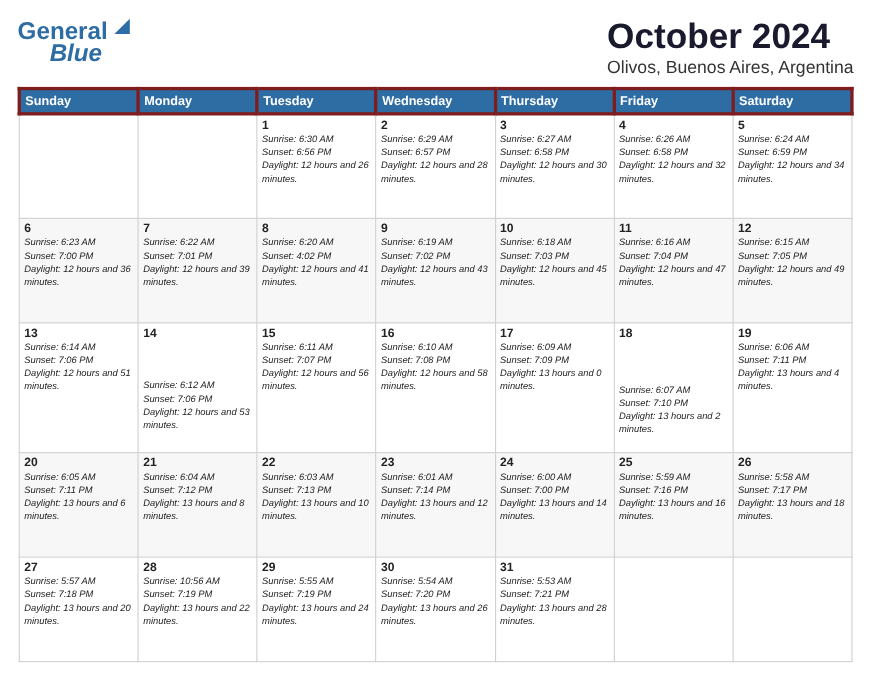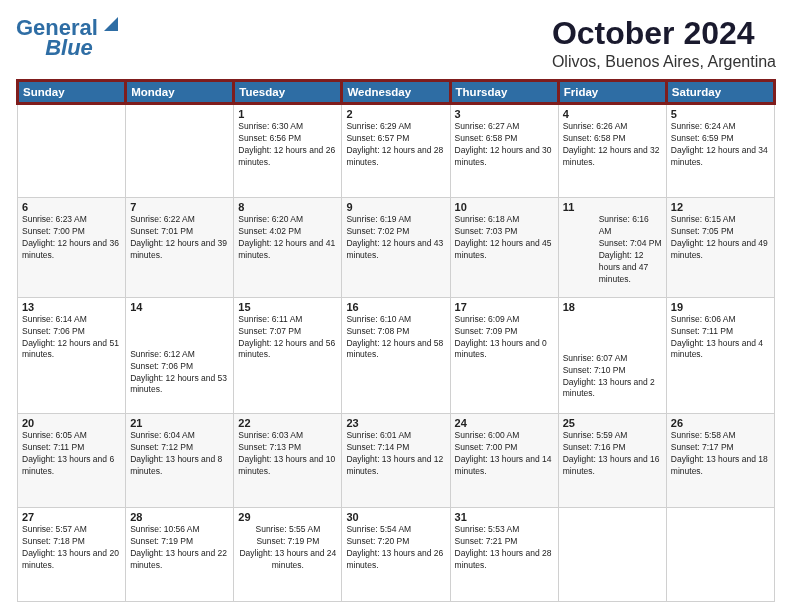--- a/index.html
+++ b/index.html
@@ -79,20 +79,21 @@
     .day-num {
       font-size: 11px;
       font-weight: bold;
       display: block;
       margin-bottom: 1px;
     }
     .day-info {
       font-size: 8.5px;
       line-height: 1.4;
       color: #222;
+      font-style: italic;
     }
     .empty { background: #fff !important; }
   </style>
 </head>
 <body>
 
 <div class="page">
   <div class="header">
     <div class="logo">
       <div style="display:flex;align-items:center;">
@@ -188,21 +189,21 @@
 Daylight: 12 hours and 43 minutes.</div>
           </td>
           <td>
             <span class="day-num">10</span>
             <div class="day-info" style="white-space: pre-line;">Sunrise: 6:18 AM
 Sunset: 7:03 PM
 Daylight: 12 hours and 45 minutes.</div>
           </td>
           <td>
             <span class="day-num">11</span>
-            <div class="day-info" style="white-space: pre-line; margin-left: 36px;">Sunrise: 6:16 AM
+            <div class="day-info" style="white-space: pre-line;">Sunrise: 6:16 AM
 Sunset: 7:04 PM
 Daylight: 12 hours and 47 minutes.</div>
           </td>
           <td>
             <span class="day-num">12</span>
             <div class="day-info" style="white-space: pre-line;">Sunrise: 6:15 AM
 Sunset: 7:05 PM
 Daylight: 12 hours and 49 minutes.</div>
           </td>
         </tr>
@@ -302,21 +303,21 @@
 Daylight: 13 hours and 20 minutes.</div>
           </td>
           <td>
             <span class="day-num">28</span>
             <div class="day-info" style="white-space: pre-line;">Sunrise: 10:56 AM
 Sunset: 7:19 PM
 Daylight: 13 hours and 22 minutes.</div>
           </td>
           <td>
             <span class="day-num">29</span>
-            <div class="day-info" style="white-space: pre-line; text-align: center;">Sunrise: 5:55 AM
+            <div class="day-info" style="white-space: pre-line;">Sunrise: 5:55 AM
 Sunset: 7:19 PM
 Daylight: 13 hours and 24 minutes.</div>
           </td>
           <td>
             <span class="day-num">30</span>
             <div class="day-info" style="white-space: pre-line;">Sunrise: 5:54 AM
 Sunset: 7:20 PM
 Daylight: 13 hours and 26 minutes.</div>
           </td>
           <td>

